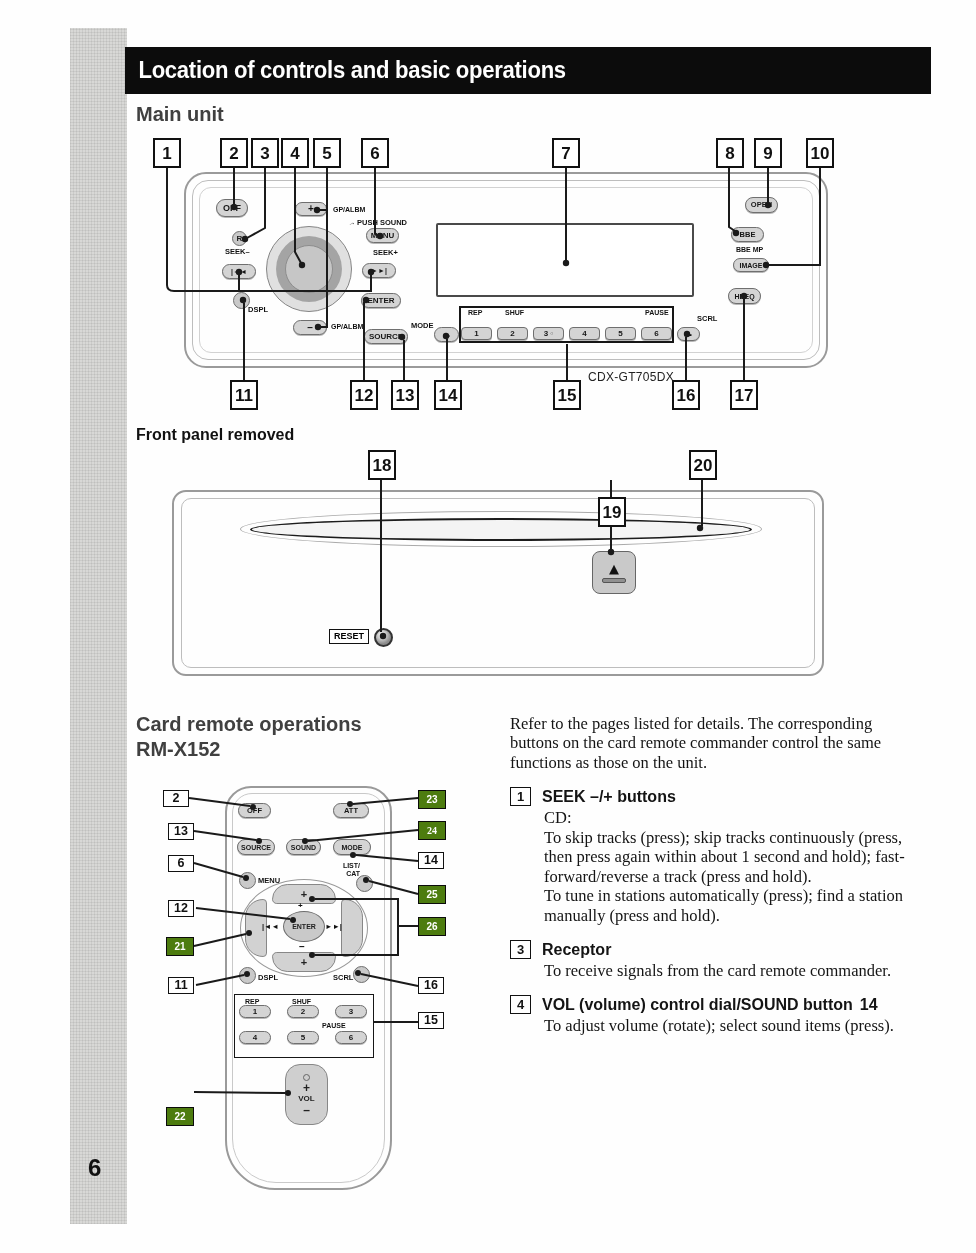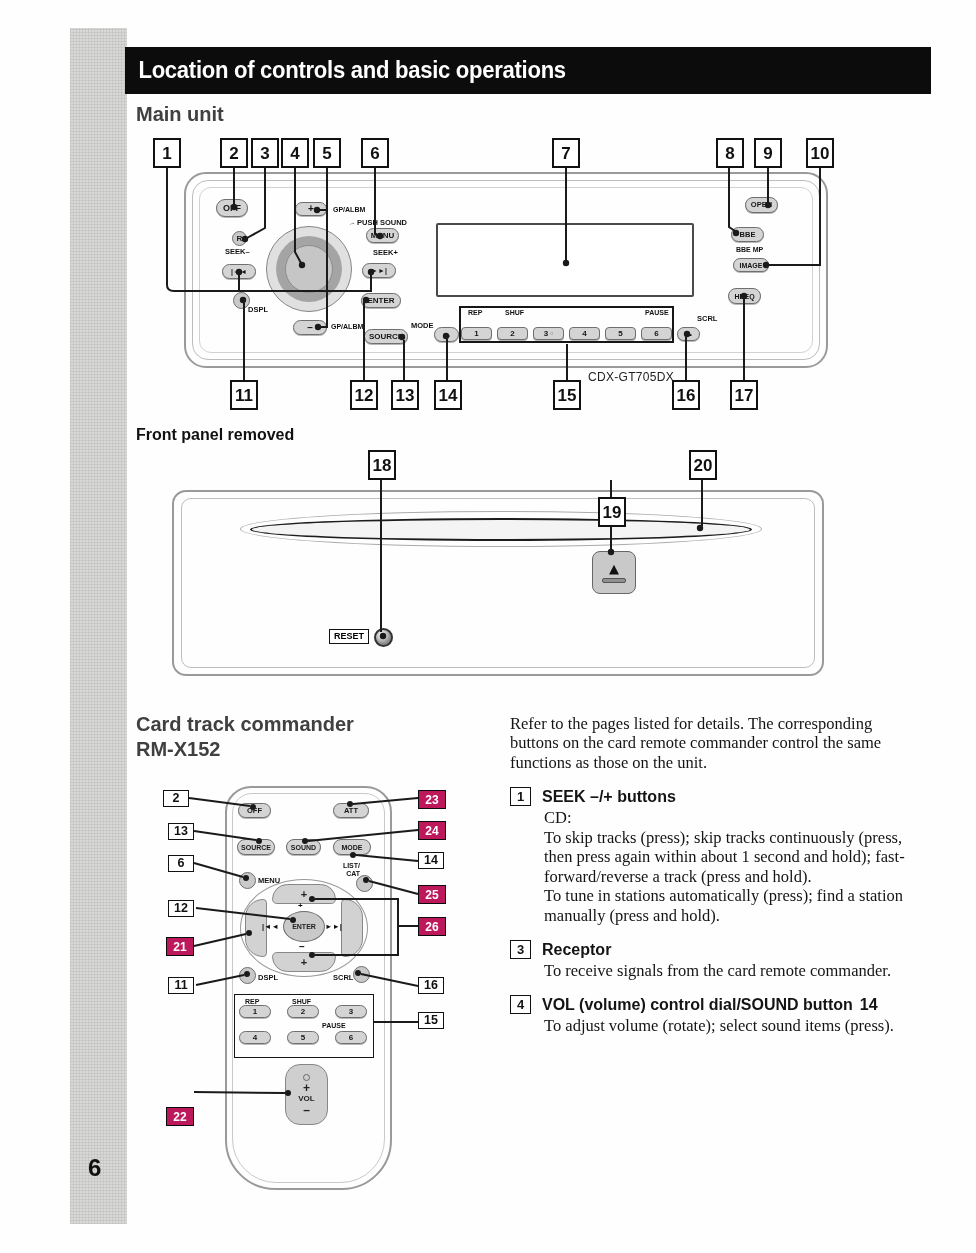--- a/index.html
+++ b/index.html
@@ -14,21 +14,21 @@
   .hdr{position:absolute;left:125px;top:47px;width:806px;height:47px;background:#0c0c0c;}
   .hdr span{display:block;padding:11px 0 0 14px;color:#fff;font:bold 23px/1.1 "Liberation Sans",sans-serif;
             letter-spacing:-0.3px;transform:scaleX(.96);transform-origin:left;}
   .h-main{position:absolute;font:bold 20px/1 "Liberation Sans",sans-serif;color:#404040;}
   .h-sub{position:absolute;font:bold 16px/1 "Liberation Sans",sans-serif;color:#111;}
   
   .co{position:absolute;width:28px;height:30px;border:2px solid #111;background:#fff;display:flex;
       align-items:center;justify-content:center;font:bold 17px/1 "Liberation Sans",sans-serif;color:#111;
       box-sizing:border-box;z-index:6;}
   .cos{width:26px;height:17px;font-size:12.5px;border-width:1.5px;}
-  .cob{width:28px;height:19px;font-size:12px;background:#be185d;color:#fff;border-color:#0b0b0b;}
+  .cob{width:28px;height:19px;font-size:10px;background:#4d7c0f;color:#fff;border-color:#0b0b0b;}
   
   .face{position:absolute;border:2px solid #9a9a9a;border-radius:22px;box-sizing:border-box;z-index:1;}
   .inset{position:absolute;border:1px solid #bdbdbd;box-sizing:border-box;z-index:1;}
   .pill{position:absolute;background:#d4d4d4;border:1px solid #6f6f6f;border-radius:8px;display:flex;
         align-items:center;justify-content:center;font:bold 8px/1 "Liberation Sans",sans-serif;color:#161616;
         box-sizing:border-box;box-shadow:0 1px 0 rgba(0,0,0,.28);z-index:2;}
   .lbl{position:absolute;font:bold 7.5px/1 "Liberation Sans",sans-serif;color:#111;white-space:nowrap;z-index:3;}
   .circ{position:absolute;background:#c9c9c9;border:1px solid #6f6f6f;border-radius:50%;box-sizing:border-box;z-index:2;
         display:flex;align-items:center;justify-content:center;font:bold 8px/1 "Liberation Sans",sans-serif;color:#222;}
   .disp{position:absolute;background:#fff;border:2px solid #4a4a4a;border-radius:2px;box-sizing:border-box;z-index:2;}
@@ -172,21 +172,21 @@
   <div class="slot-in" style="left:250px;top:518px;width:502px;height:23px;"></div>
 
   <div class="reset-lb" style="left:329px;top:629px;text-align:center;">RESET</div>
   <div class="reset-c" style="left:374px;top:628px;"></div>
 
   <div class="eject" style="left:592px;top:551px;">
     <span class="tri">▲</span>
     <span class="bar"></span>
   </div>
 
-  <div class="h-main" style="left:136px;top:714px;">Card track commander</div>
+  <div class="h-main" style="left:136px;top:714px;">Card remote operations</div>
   <div class="h-main" style="left:136px;top:739px;">RM-X152</div>
 
   <div class="rbody" style="left:225px;top:786px;width:167px;height:404px;"></div>
   <div class="inset" style="left:232px;top:793px;width:153px;height:390px;border-radius:20px 20px 44px 44px;border-color:#c9c9c9;"></div>
 
   <div class="pill" style="left:238px;top:803px;width:33px;height:15px;font-size:7.5px;">OFF</div>
   <div class="pill" style="left:333px;top:803px;width:36px;height:15px;font-size:7.5px;">ATT</div>
   <div class="pill" style="left:237px;top:839px;width:38px;height:16px;font-size:7px;">SOURCE</div>
   <div class="pill" style="left:286px;top:839px;width:35px;height:16px;font-size:7px;">SOUND</div>
   <div class="pill" style="left:333px;top:839px;width:38px;height:16px;font-size:7px;">MODE</div>
@@ -232,21 +232,21 @@
 
   <div class="co cos" style="left:163px;top:790px;">2</div>
   <div class="co cos" style="left:168px;top:823px;">13</div>
   <div class="co cos" style="left:168px;top:855px;">6</div>
   <div class="co cos" style="left:168px;top:900px;">12</div>
   <div class="co cos cob" style="left:166px;top:937px;">21</div>
   <div class="co cos" style="left:168px;top:977px;">11</div>
   <div class="co cos cob" style="left:166px;top:1083px;margin-top:24px;">22</div>
 
   <div class="co cos cob" style="left:418px;top:790px;">23</div>
-  <div class="co cos cob" style="left:418px;top:821px;">24</div>
+  <div class="co cos cob" style="left:418px;top:821px;font-family:Liberation Serif, serif;">24</div>
   <div class="co cos" style="left:418px;top:852px;">14</div>
   <div class="co cos cob" style="left:418px;top:885px;">25</div>
   <div class="co cos cob" style="left:418px;top:917px;">26</div>
   <div class="co cos" style="left:418px;top:977px;">16</div>
   <div class="co cos" style="left:418px;top:1012px;">15</div>
 
   <svg class="lines" width="976" height="1253" viewBox="0 0 976 1253">
     <g stroke="#1a1a1a" stroke-width="2" fill="none">
       <path d="M167,168 V285 Q167,291 174,291 H371 V274"></path>
       <path d="M239,291 V274"></path>

